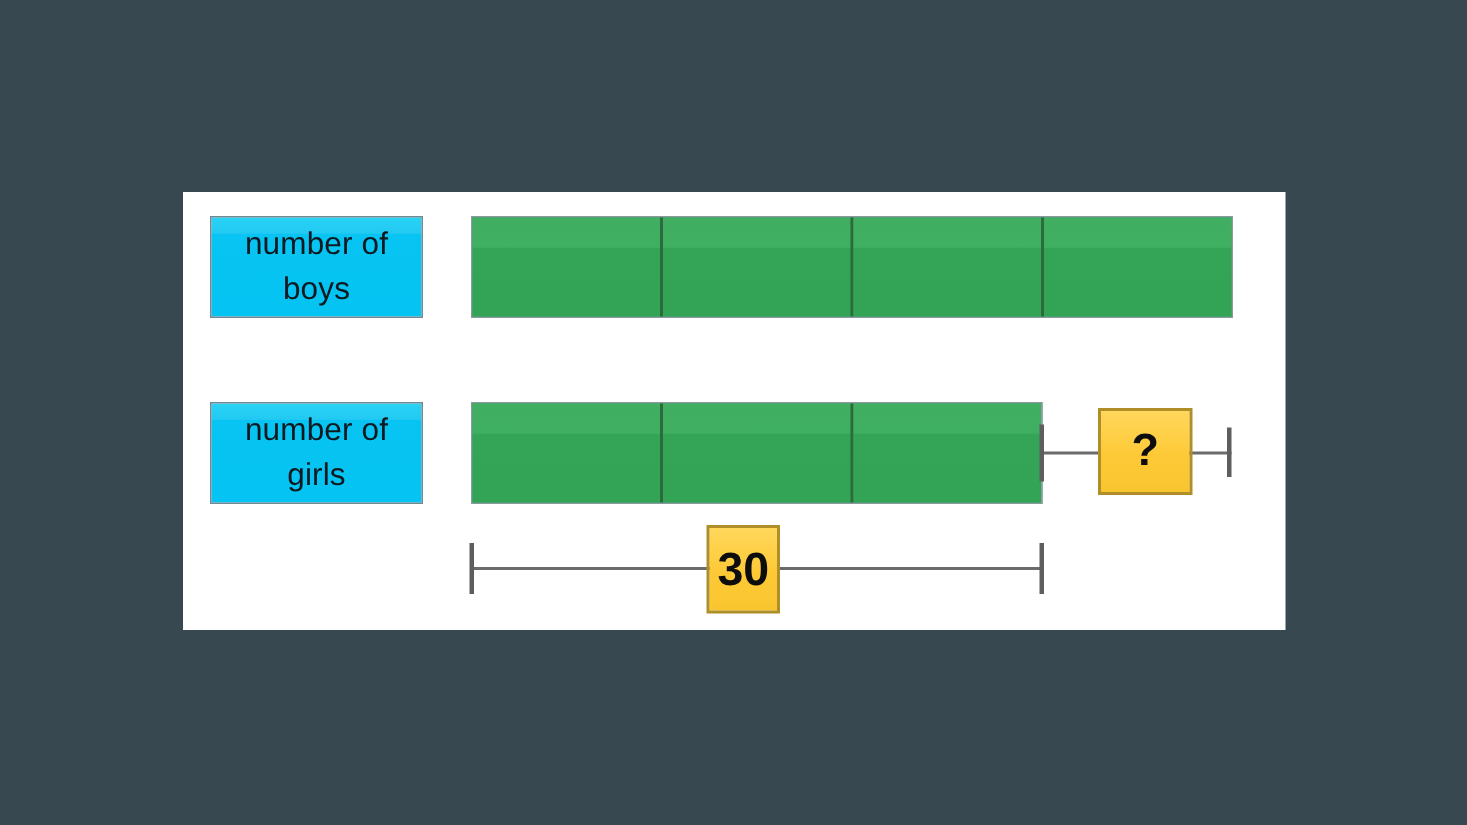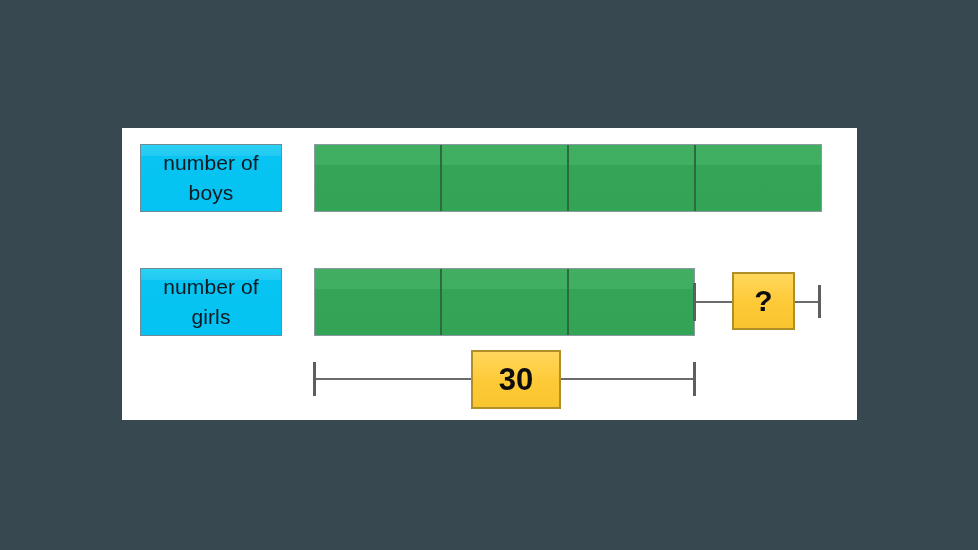--- a/index.html
+++ b/index.html
@@ -114,18 +114,18 @@
     <div class="tick" style="left:696px;top:157px;height:33px;"></div>
 
     <div class="val-box" id="question-box" style="left:610px;top:144px;width:63px;height:58px;">
       <span>?</span>
     </div>
 
     <div class="meas-line" style="left:192px;top:250px;width:381px;"></div>
     <div class="tick" style="left:191px;top:234px;height:34px;"></div>
     <div class="tick" style="left:571px;top:234px;height:34px;"></div>
 
-    <div class="val-box" id="total-box" style="left:349px;top:222px;width:90px;height:59px;">
+    <div class="val-box" id="total-box" style="left:349px;top:222px;width:49px;height:59px;">
       <span>30</span>
     </div>
 
   </div>
 </div>
 
 </body></html>

